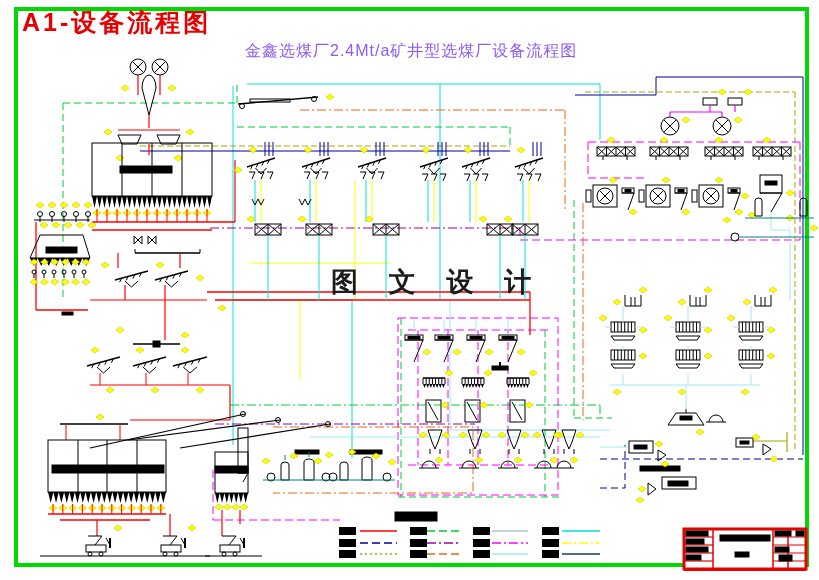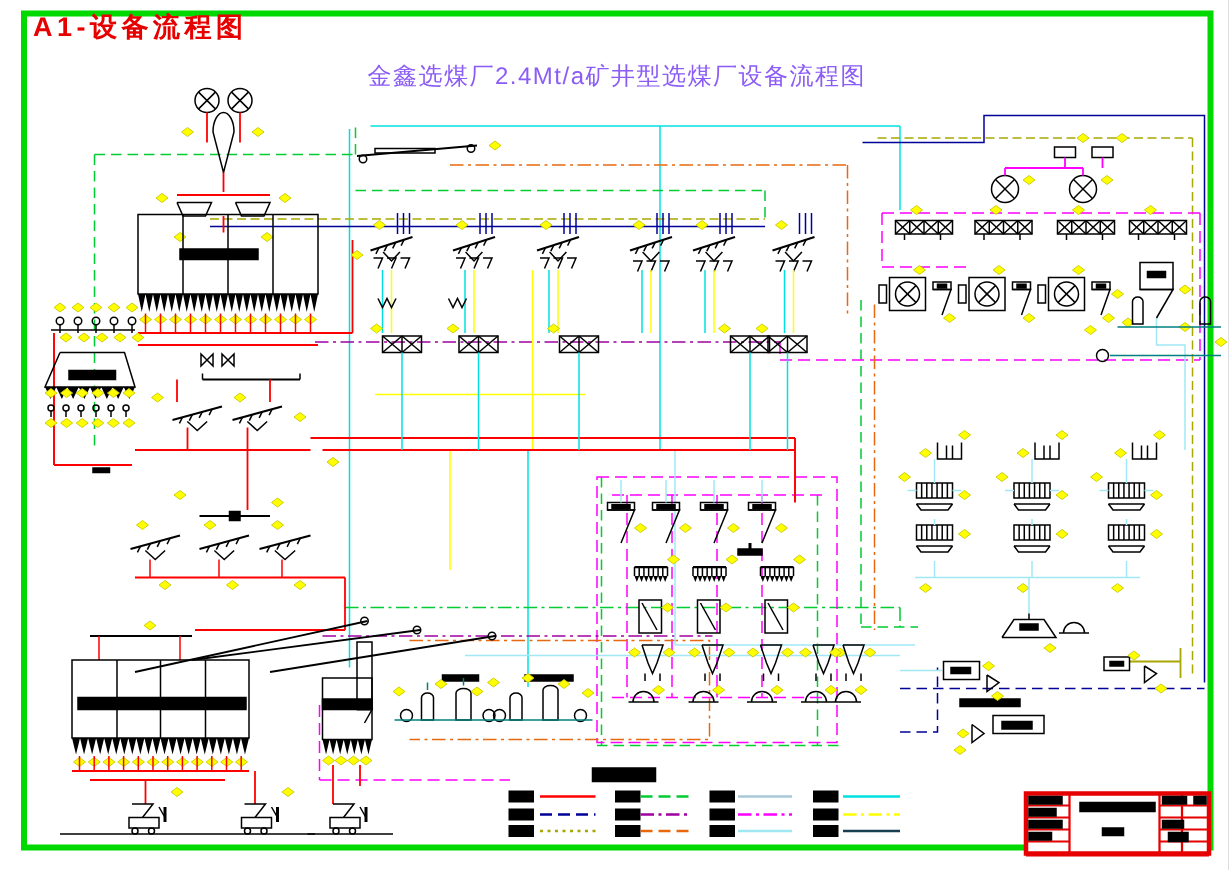--- a/index.html
+++ b/index.html
@@ -1,19 +1,19 @@
 <!DOCTYPE html>
 <html style="--border_green: #00d900; --title_red: #e60000; --black: #000000; --red: #ff0000; --yellow: #ffff00; --yellow_edge: #c8c800; --cyan: #00e0e0; --pale_cyan: #a0e8f4; --green: #00cc33; --olive: #a8a800; --navy: #000099; --magenta: #ff00ff; --purple: #a000a0; --orange: #e8680f; --steel: #a9c9d9; --teal: #008080; --dark_teal: #173f4f;"><head>
 <meta charset="utf-8">
 <style>
   html,body{margin:0;padding:0;background:#e8e8e8;}
   .page{width:819px;height:580px;position:relative;background:#ffffff;
         font-family:"Liberation Sans",sans-serif;overflow:hidden;outline:1px solid #aaa;}
   .page svg{position:absolute;left:0;top:0;}
-  .sheet-title{position:absolute;left:22px;top:6px;font-size:18px;font-weight:bold;
+  .sheet-title{position:absolute;left:22px;top:6px;font-size:25px;font-weight:bold;
      color:var(--title_red,#e60000);letter-spacing:3px;white-space:nowrap;}
   .main-title{position:absolute;left:245px;top:41px;font-size:16px;color:#8b5cf6;
      letter-spacing:1px;white-space:nowrap;font-weight:500;}
   .watermark{position:absolute;left:331px;top:264px;font-size:27px;color:#1c1c1c;
      letter-spacing:9px;word-spacing:6px;white-space:nowrap;font-weight:600;
      font-family:"Liberation Serif",serif;}
 </style>
 </head>
 <body>
 
@@ -920,13 +920,14 @@
         <rect x="735" y="552" width="14" height="5" stroke="#000" fill="#000" stroke-width="1"></rect>
         <rect x="775" y="531" width="16" height="5" stroke="#000" fill="#000" stroke-width="1"></rect>
         <rect x="796" y="531" width="8" height="5" stroke="#000" fill="#000" stroke-width="1"></rect>
         <rect x="775" y="547" width="14" height="5" stroke="#000" fill="#000" stroke-width="1"></rect>
         <rect x="779" y="555" width="13" height="6" stroke="#000" fill="#000" stroke-width="1"></rect>
         <line x1="684" y1="570" x2="806" y2="570" stroke="#e60000" stroke-width="2"></line>
       </g>
     </svg>
   <div class="sheet-title">A1-设备流程图</div>
   <div class="main-title">金鑫选煤厂2.4Mt/a矿井型选煤厂设备流程图</div>
+  <div class="watermark">图 文 设 计</div>
 </div>
 
 </body></html>

